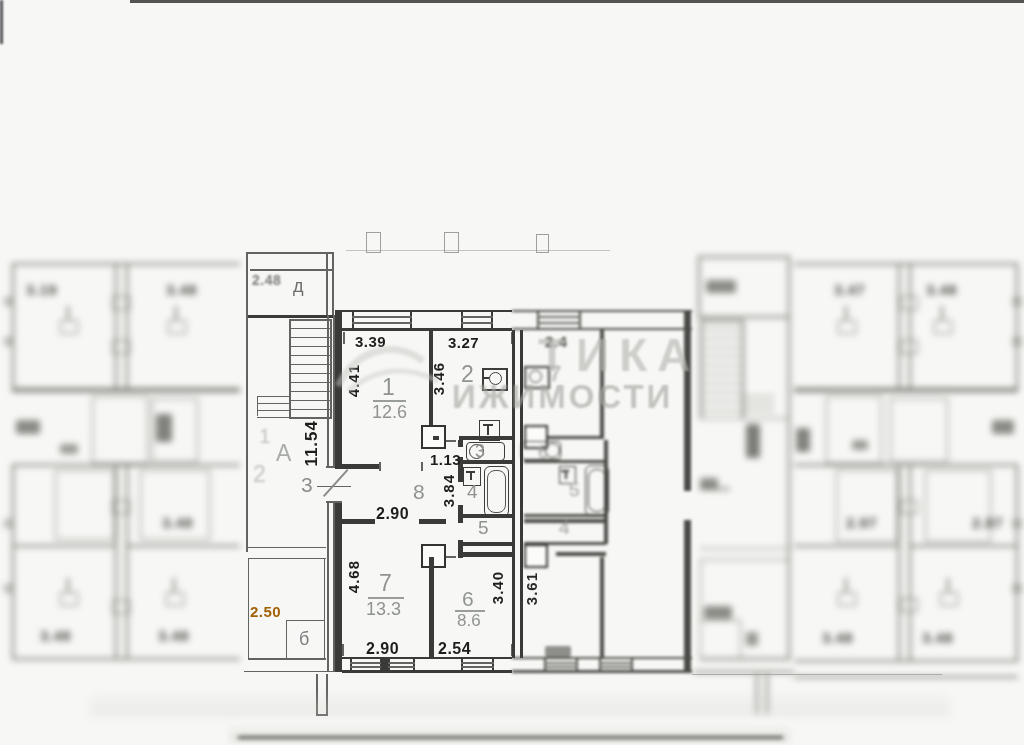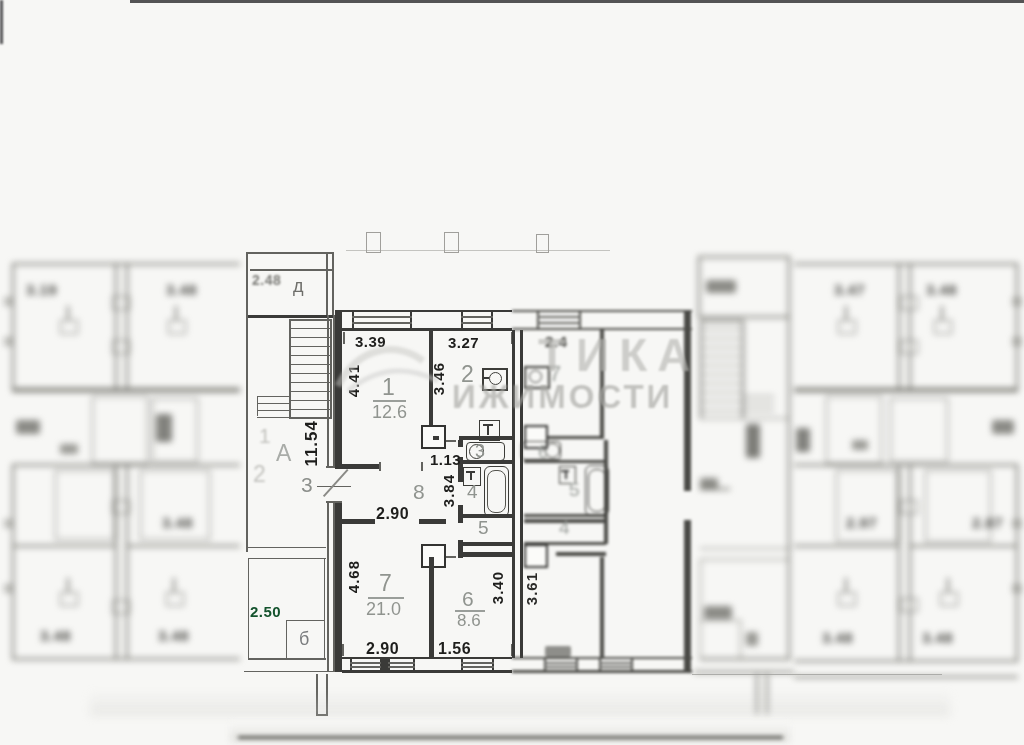--- a/index.html
+++ b/index.html
@@ -140,21 +140,21 @@
       <i class="l" style="left:326px;top:674px;width:1.5px;height:42px"></i>
       <i class="l" style="left:316px;top:714px;width:11px;height:1.5px"></i>
 
       <span class="vdim" style="left:303px;top:420px;font-size:17px">11.54</span>
       <span class="rl" style="left:276px;top:442px;font-size:23px;color:#a9aca8">A</span>
       <span class="rl" style="left:301px;top:474px;font-size:21px;color:#8c8f8b">3</span>
       <span class="rl" style="left:259px;top:425px;font-size:21px;color:#c3c3bf;filter:blur(1px)">1</span>
       <span class="rl" style="left:253px;top:463px;font-size:23px;color:#c3c3bf;filter:blur(1.2px)">2</span>
       <span class="rl" style="left:293px;top:277px;font-size:18px;color:#6f6f6b;filter:blur(.5px)">д</span>
       <span class="dim" style="left:252px;top:273px;font-size:14px;color:#7c7c78;filter:blur(1.1px)">2.48</span>
-      <span class="dim" style="left:250px;top:604px;color:#14532d;filter:blur(.6px)">2.50</span>
+      <span class="dim" style="left:250px;top:604px;color:#a16207;filter:blur(.6px)">2.50</span>
       <span class="rl" style="left:299px;top:630px;font-size:18px;color:#797b7d;filter:blur(.4px)">б</span>
     </div>
 
     <div class="layer" style="filter:blur(.4px)">
       <i class="lt" style="left:346px;top:250px;width:264px;height:1px;background:#c4c4c0"></i>
       <i class="bx" style="left:366px;top:232px;width:13px;height:19px;border-color:#a09f9b;border-width:1.2px"></i>
       <i class="bx" style="left:444px;top:232px;width:13px;height:19px;border-color:#a09f9b;border-width:1.2px"></i>
       <i class="bx" style="left:536px;top:234px;width:11px;height:17px;border-color:#a09f9b;border-width:1.2px"></i>
     </div>
 
@@ -242,33 +242,33 @@
       <span class="dim" style="left:355px;top:334px">3.39</span>
       <span class="dim" style="left:448px;top:335px">3.27</span>
       <span class="vdim" style="left:346px;top:364px">4.41</span>
       <span class="vdim" style="left:431px;top:362px">3.46</span>
       <span class="dim" style="left:430px;top:452px">1.13</span>
       <span class="vdim" style="left:441px;top:474px">3.84</span>
       <span class="dim" style="left:376px;top:506px;font-size:16px">2.90</span>
       <span class="vdim" style="left:346px;top:560px">4.68</span>
       <span class="vdim" style="left:490px;top:571px">3.40</span>
       <span class="dim" style="left:366px;top:641px;font-size:16px">2.90</span>
-      <span class="dim" style="left:438px;top:641px;font-size:16px">1.56</span>
+      <span class="dim" style="left:438px;top:641px;font-size:16px">2.54</span>
 
       <span class="rl" style="left:382px;top:376px;font-size:23px">1</span>
       <i style="left:373px;top:400px;width:33px;height:1.5px;background:#9a9e9a"></i>
       <span class="rl" style="left:372px;top:403px;font-size:18px">12.6</span>
       <span class="rl" style="left:461px;top:363px;font-size:23px">2</span>
       <span class="rl" style="left:475px;top:442px;font-size:18px">3</span>
       <span class="rl" style="left:467px;top:482px;font-size:19px">4</span>
       <span class="rl" style="left:478px;top:518px;font-size:19px">5</span>
       <span class="rl" style="left:413px;top:481px;font-size:21px">8</span>
       <span class="rl" style="left:379px;top:572px;font-size:23px">7</span>
       <i style="left:368px;top:597px;width:36px;height:1.5px;background:#9a9e9a"></i>
-      <span class="rl" style="left:366px;top:600px;font-size:18px">21.0</span>
+      <span class="rl" style="left:366px;top:600px;font-size:18px">13.3</span>
       <span class="rl" style="left:462px;top:588px;font-size:21px">6</span>
       <i style="left:455px;top:610px;width:30px;height:1.5px;background:#9a9e9a"></i>
       <span class="rl" style="left:457px;top:612px;font-size:17px">8.6</span>
     </div>
 
     <div class="layer blur-soft">
       <i class="w" style="left:512px;top:310px;width:180px;height:2px;background:#4a4a46"></i>
       <i class="w" style="left:512px;top:328px;width:180px;height:2px;background:#4a4a46"></i>
       <i class="w" style="left:537px;top:310px;width:2px;height:20px;background:#4a4a46"></i>
       <i class="w" style="left:579px;top:310px;width:2px;height:20px;background:#4a4a46"></i>

